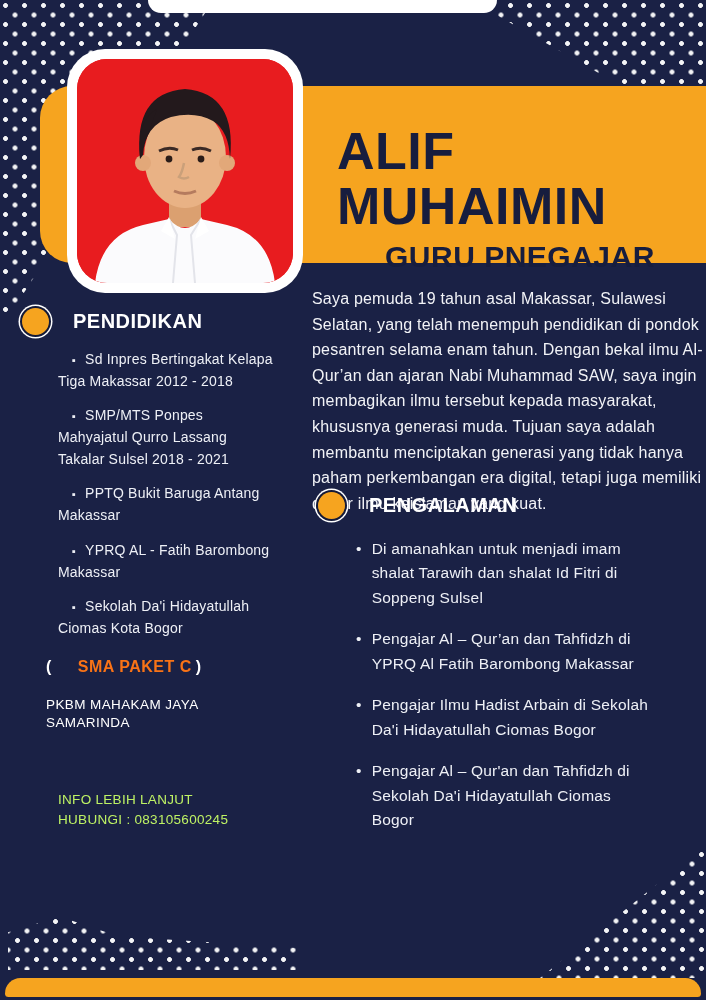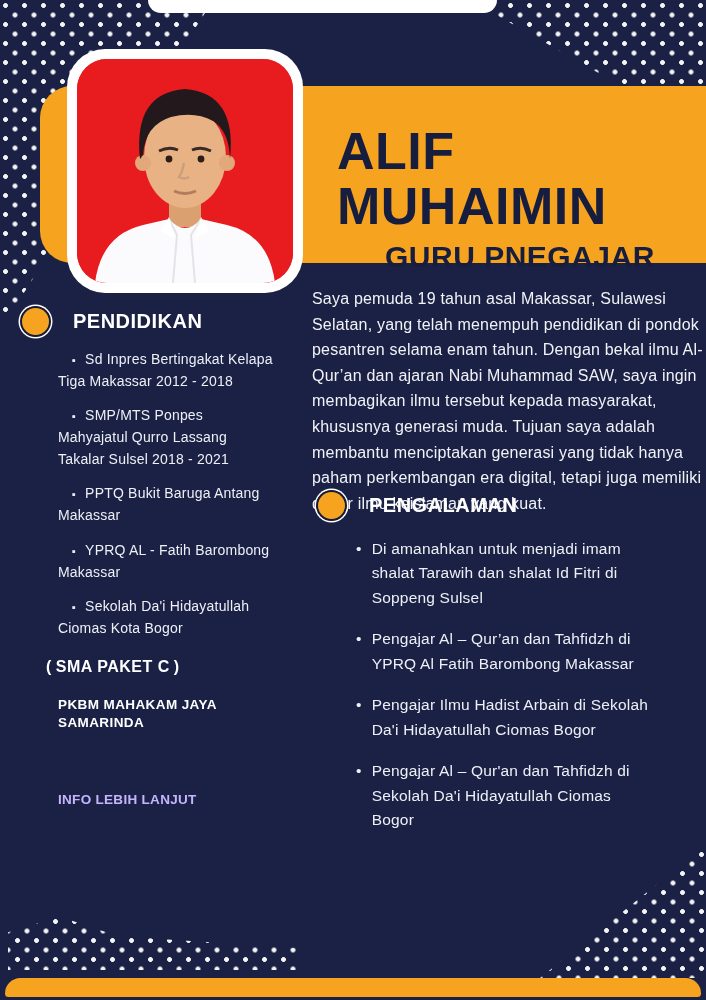--- a/index.html
+++ b/index.html
@@ -69,27 +69,27 @@
   
   .left-col{position:absolute;left:22px;top:308px;width:270px;}
   .edu-list{margin-top:14px;padding-left:36px;}
   .edu-item{
     color:#eef0f6;font-size:14px;line-height:1.55;width:215px;
     text-indent:14px;margin-bottom:13px;letter-spacing:.2px;
   }
   .edu-bullet{font-size:11px;margin-right:9px;}
   .paket{margin-top:18px;margin-left:24px;font-weight:800;font-size:16px;letter-spacing:.5px;}
   .paket .paren{color:#ffffff;}
-  .paket .paket-label{color:#ffffff;padding:0 4px;}
+  .paket .paket-label{color:#f97316;padding:0 4px;margin-left:22px;}
   .pkbm{
-    margin-top:20px;margin-left:36px;color:#ffffff;font-weight:700;
+    margin-top:20px;margin-left:24px;color:#ffffff;font-weight:400;
     font-size:13.5px;line-height:1.4;letter-spacing:.4px;
   }
   .contact{
-    position:absolute;left:58px;top:790px;color:#c4b5fd;font-weight:700;
+    position:absolute;left:58px;top:790px;color:#bef264;font-weight:400;
     font-size:13.5px;line-height:1.45;letter-spacing:.3px;
   }
 </style>
 </head>
 <body>
 
 <div class="page">
 
   <div class="dots dots-tl"></div>
   <div class="dots dots-tr"></div>
@@ -155,20 +155,21 @@
       <span class="paren">(</span><span class="paket-label">SMA PAKET C</span><span class="paren">)</span>
     </div>
     <div class="pkbm">
       <div>PKBM MAHAKAM JAYA</div>
       <div>SAMARINDA</div>
     </div>
   </div>
 
   <div class="contact">
     <div>INFO LEBIH LANJUT</div>
+    <div>HUBUNGI : 083105600245</div>
   </div>
 
   <div class="experience">
     <div class="section-head exp-head">
       <span class="head-circle"></span>
       <span class="head-text">PENGALAMAN</span>
     </div>
     <div class="exp-list">
       <div class="exp-item">
           <span class="exp-bullet">•</span>

